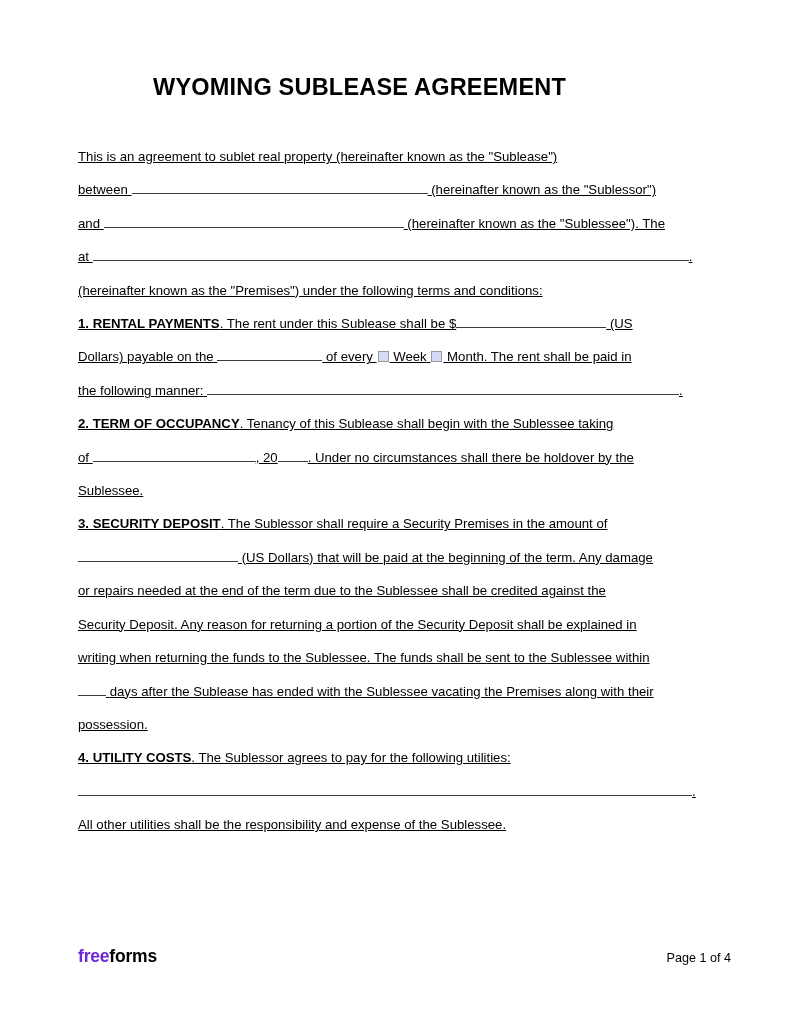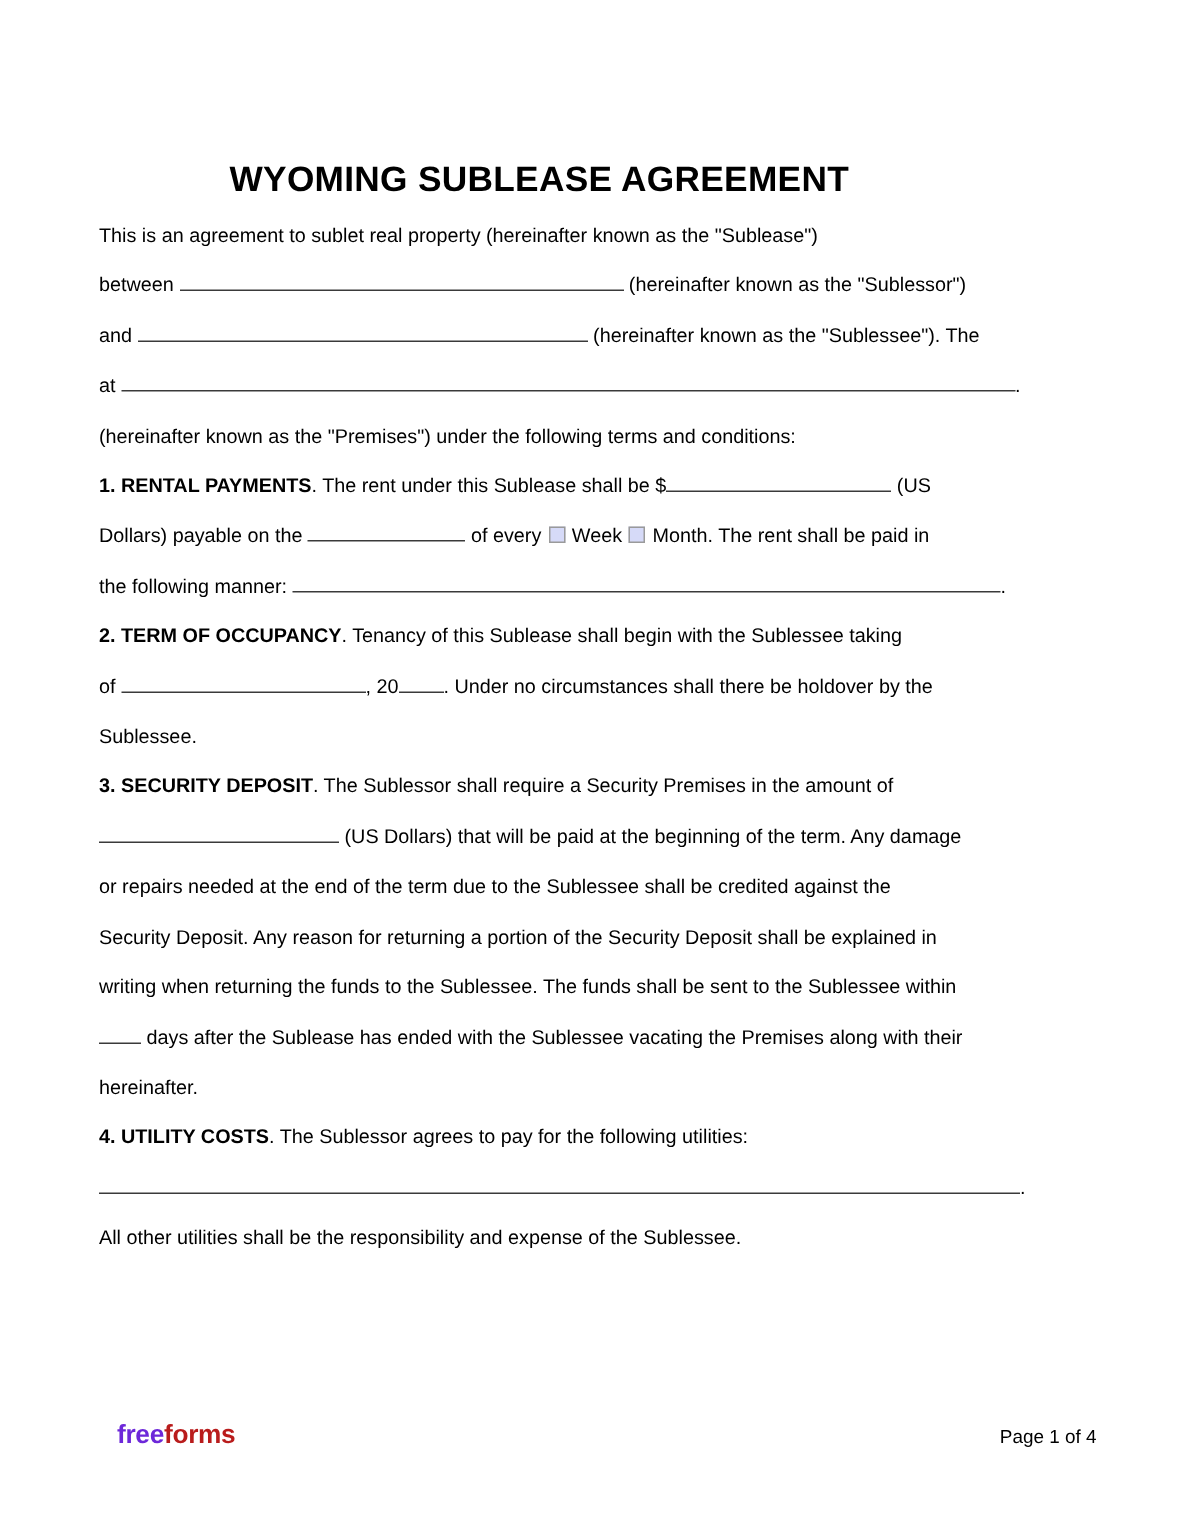--- a/index.html
+++ b/index.html
@@ -27,30 +27,30 @@
   .doc-title {
     position: absolute;
     left: 0;
     top: 74px;
     width: 719px;
     text-align: center;
     font-size: 23.5px;
     font-weight: bold;
     letter-spacing: 0.2px;
     color: #000;
-    margin-top: 32px;
   }
 
   .body-area {
     position: absolute;
-    left: 66px;
+    left: 78px;
     top: 140px;
     width: 630px;
     font-size: 13.2px;
     line-height: 33.4px;
+    text-decoration: underline;
   }
 
   p.para {
     margin: 0;
     padding: 0;
     line-height: 33.4px;
   }
 
   .sec-head { font-weight: bold; }
 
@@ -109,21 +109,21 @@
 
   
   .footer-logo {
     position: absolute;
     left: 78px;
     top: 946px;
     font-size: 17.5px;
     letter-spacing: -0.2px;
   }
   .logo-free { color: #6d28d9; font-weight: bold; }
-  .logo-forms { color: #b91c1c; font-weight: bold; margin-top: 29px; }
+  .logo-forms { color: #000000; font-weight: bold; margin-top: 29px; }
 
   .footer-page {
     position: absolute;
     right: 56px;
     top: 951px;
     font-size: 12.6px;
     color: #000;
     margin-left: 20px;
   }
 </style>
@@ -165,21 +165,21 @@
     <p class="para"><span class="fld w-deposit lead"></span>&nbsp;<span>(US Dollars) that will be paid at the beginning of the term. Any damage</span></p>
 
     <p class="para"><span>or repairs needed at the end of the term due to the Sublessee shall be credited against the</span></p>
 
     <p class="para"><span>Security Deposit. Any reason for returning a portion of the Security Deposit shall be explained in</span></p>
 
     <p class="para"><span>writing when returning the funds to the Sublessee. The funds shall be sent to the Sublessee within</span></p>
 
     <p class="para"><span class="fld w-days lead"></span>&nbsp;<span>days after the Sublease has ended with the Sublessee vacating the Premises along with their</span></p>
 
-    <p class="para"><span>hereinafter.</span></p>
+    <p class="para"><span>possession.</span></p>
 
     <p class="para"><span class="sec-head">4. UTILITY COSTS</span><span>. The Sublessor agrees to pay for the following utilities:</span></p>
 
     <p class="para"><span class="fld w-utility tall lead"></span><span>.</span></p>
 
     <p class="para"><span>All other utilities shall be the responsibility and expense of the Sublessee.</span></p>
 
   </div>
 
   <div class="footer-logo"><span class="logo-free">free</span><span class="logo-forms">forms</span></div>

